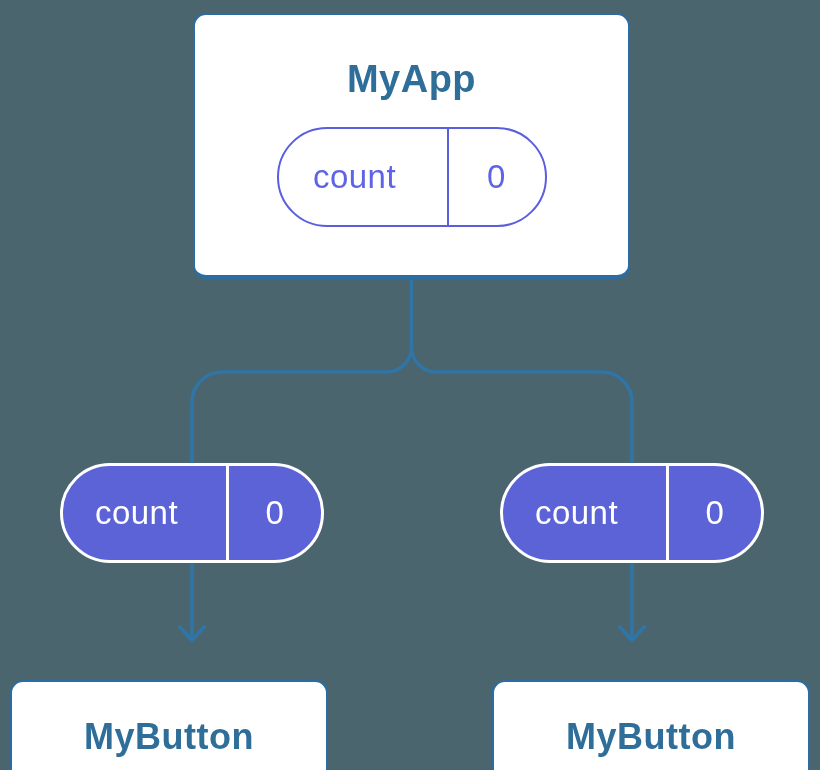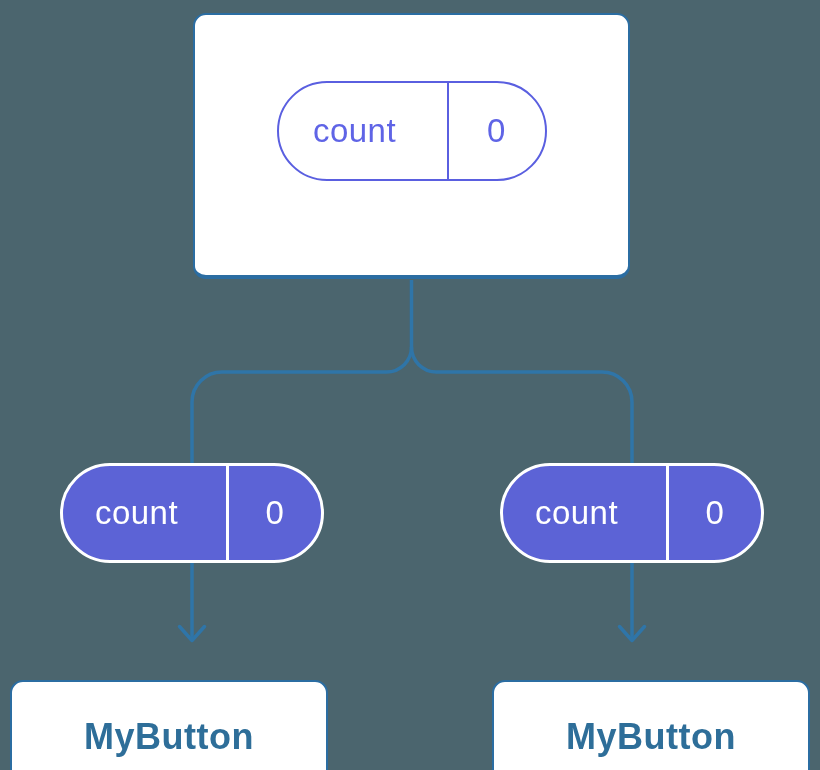--- a/index.html
+++ b/index.html
@@ -99,20 +99,21 @@
   <svg class="connectors" viewBox="0 0 820 770" xmlns="http://www.w3.org/2000/svg">
     <g stroke="#2f75a8" stroke-width="3.5" fill="none">
       <path d="M411.5 280 V347 A25 25 0 0 1 386.5 372 H222 A30 30 0 0 0 192 402 V640"></path>
       <path d="M411.5 347 A25 25 0 0 0 436.5 372 H602 A30 30 0 0 1 632 402 V640"></path>
       <path stroke-linecap="round" stroke-linejoin="round" d="M179.5 626.5 L192 640.5 L204.5 626.5"></path>
       <path stroke-linecap="round" stroke-linejoin="round" d="M619.5 626.5 L632 640.5 L644.5 626.5"></path>
     </g>
   </svg>
 
   <div class="card card-root">
+    <div class="card-title">MyApp</div>
     <div class="pill pill-outline">
       <span class="pill-section pill-label">count</span>
       <span class="pill-section pill-value">0</span>
     </div>
   </div>
 
   <div class="pill pill-solid pill-left">
     <span class="pill-section pill-label">count</span>
     <span class="pill-section pill-value">0</span>
   </div>

